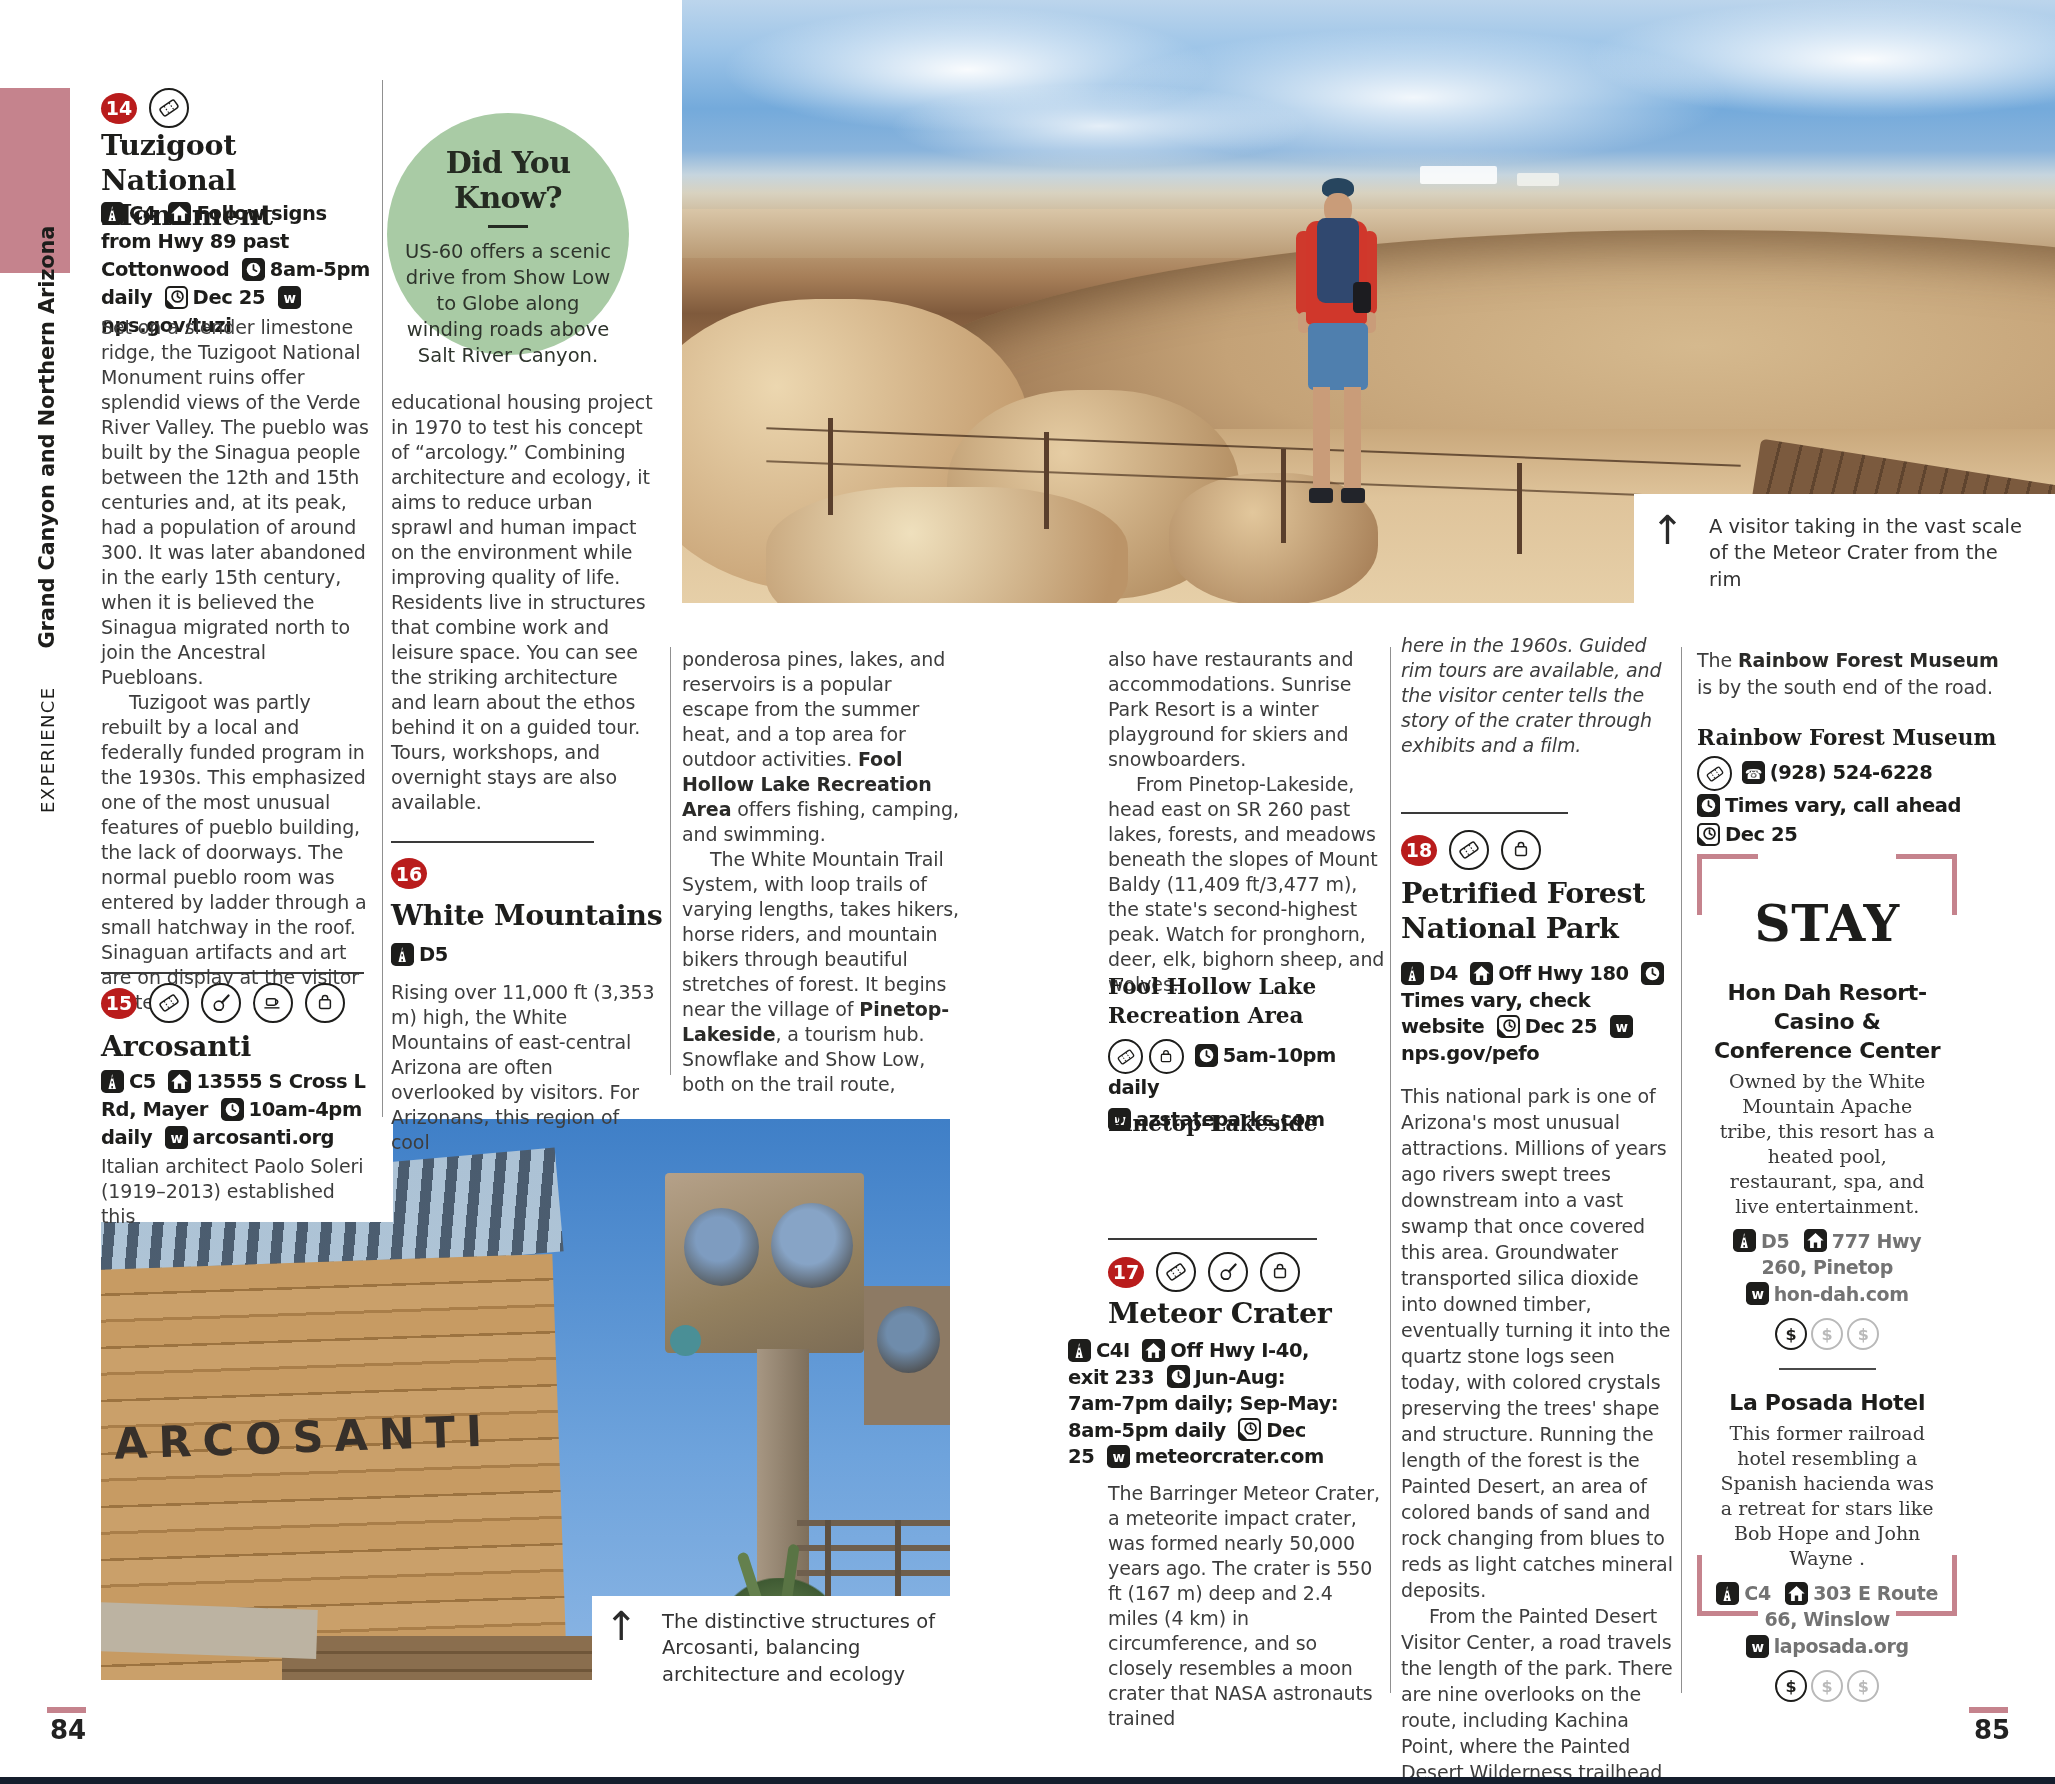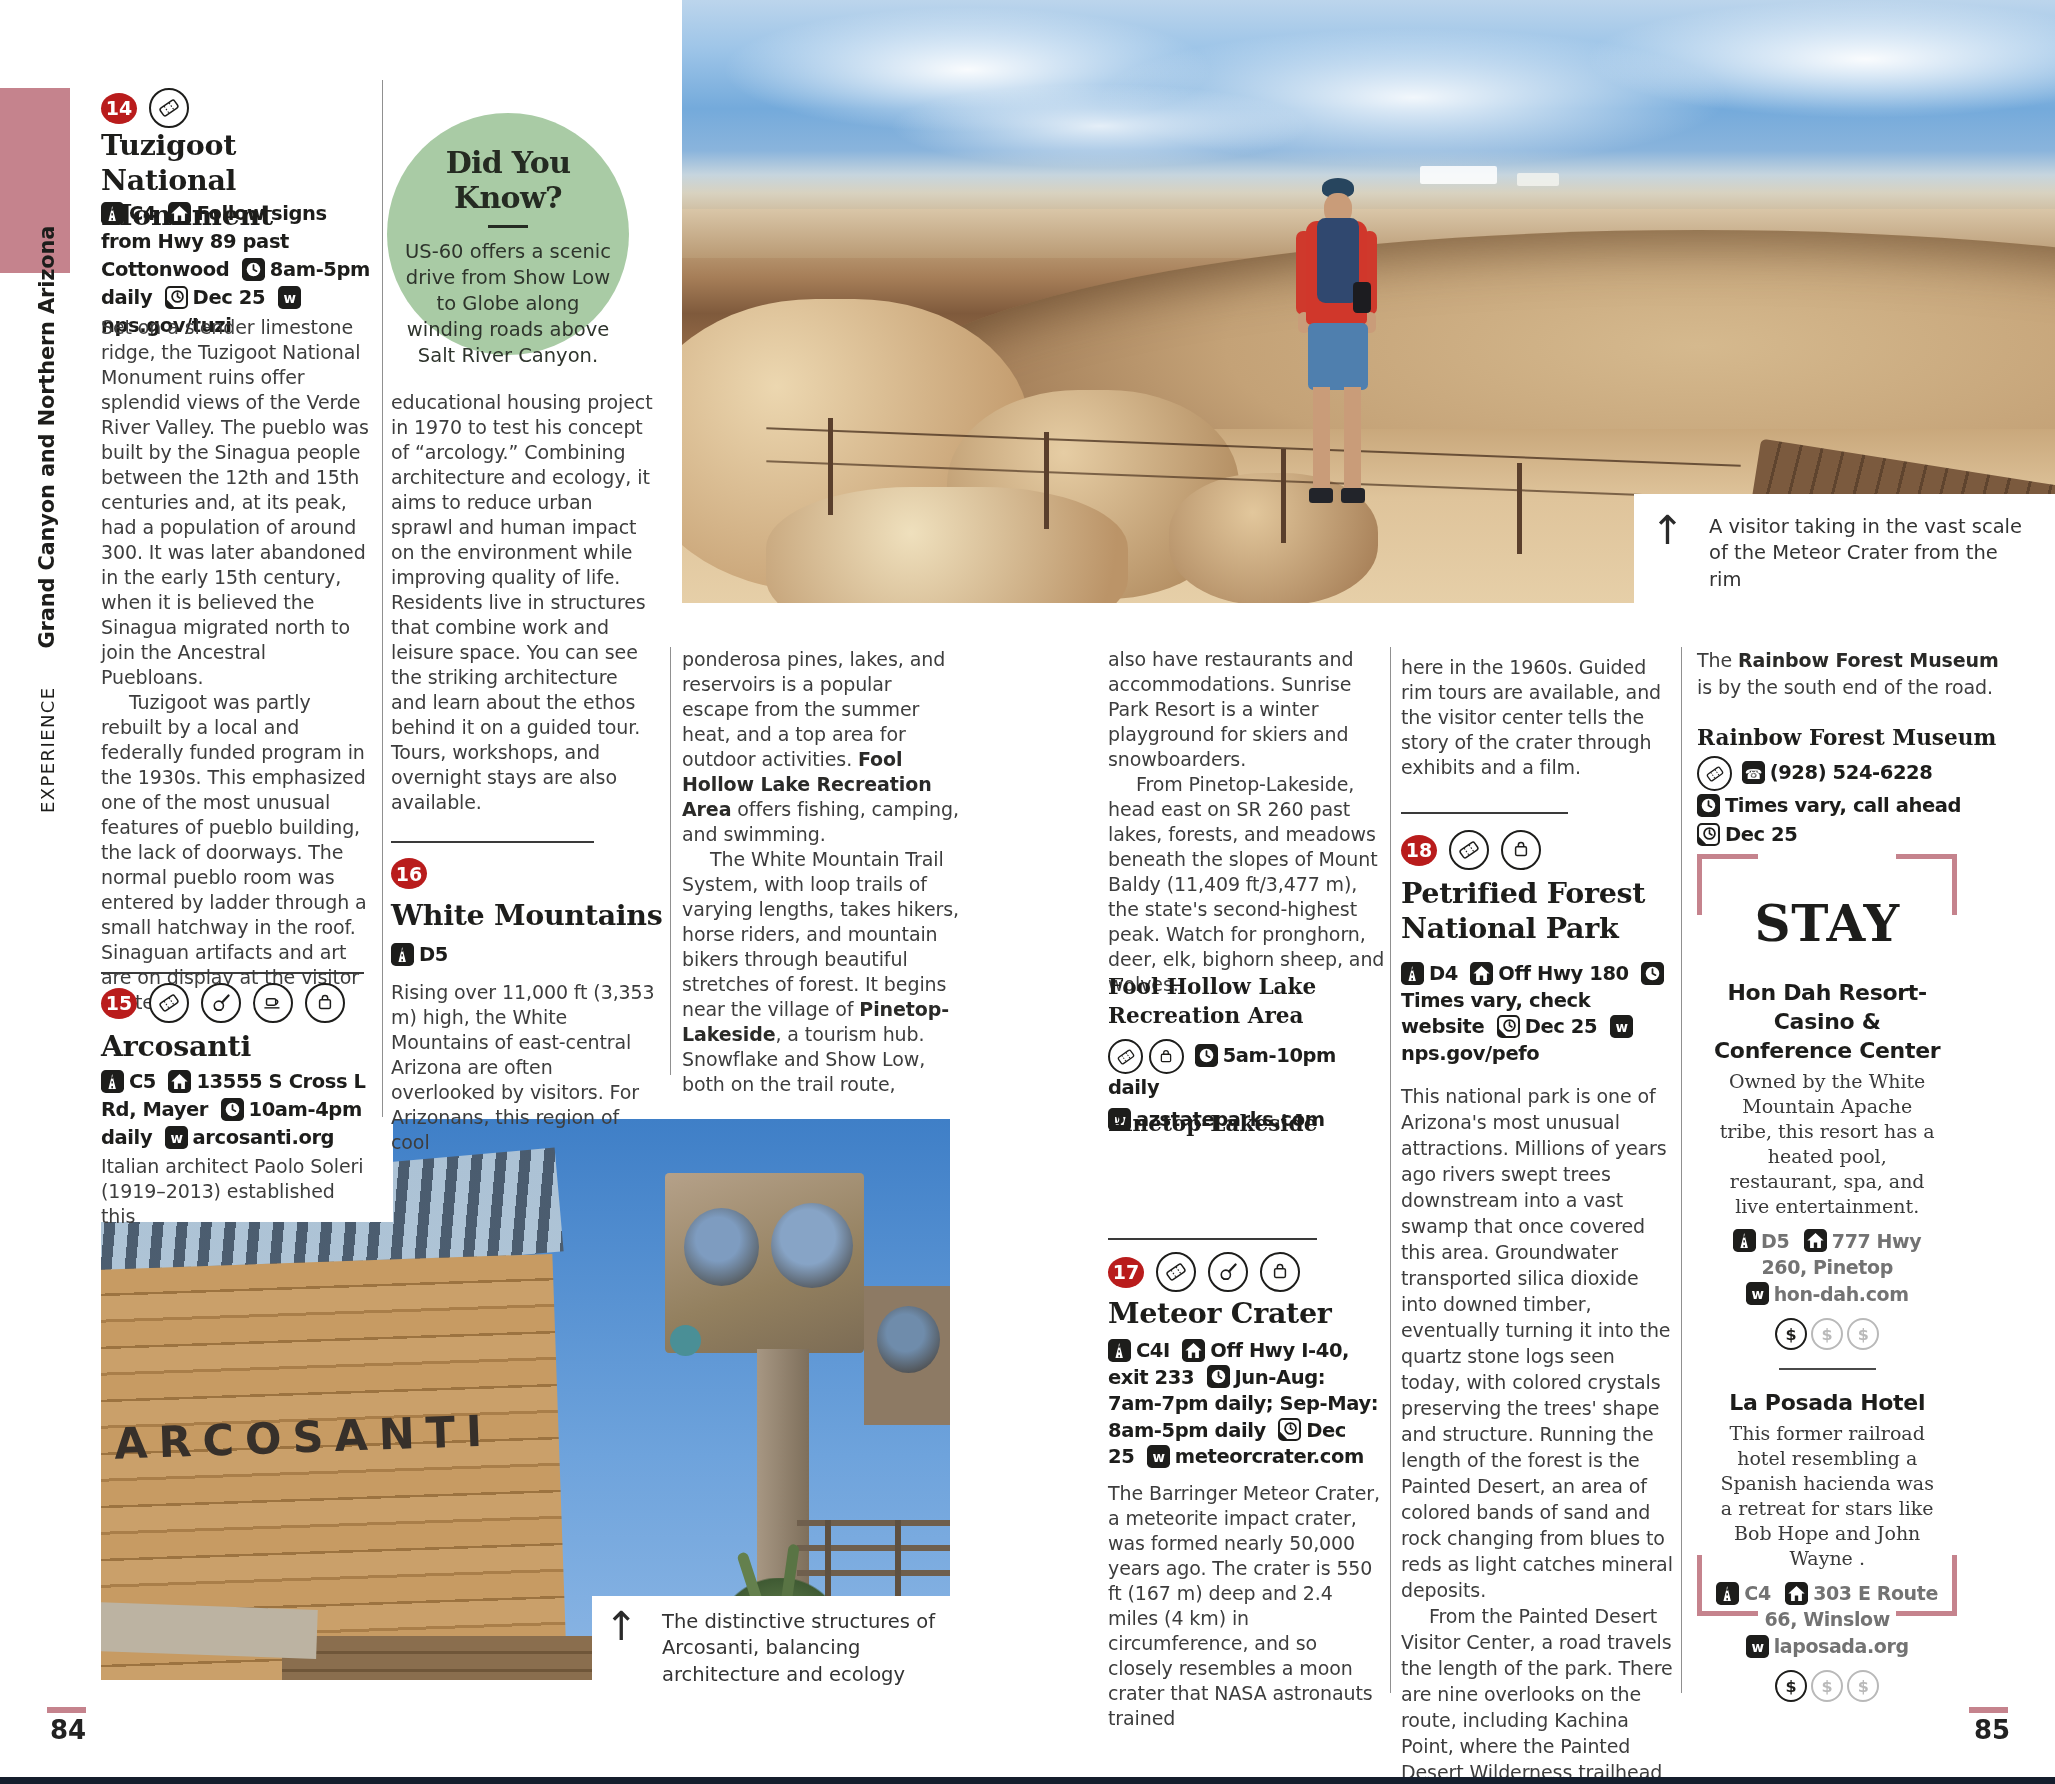--- a/index.html
+++ b/index.html
@@ -336,38 +336,38 @@
           <use href="#ic-hand"></use>
         </svg>
       </span>
     <span class="circ">
         <svg viewBox="0 0 40 40" width="28" height="28">
           <use href="#ic-bag"></use>
         </svg>
       </span>
   </div>
   <div class="abs entry-title" style="left:1108px;top:1296px;width:277px;">Meteor Crater</div>
-  <div class="abs info-line" style="left:1108px;top:1338px;width:277px;line-height:26.5px;">
+  <div class="abs info-line" style="left:1068px;top:1338px;width:277px;line-height:26.5px;">
     <span class="seg"><svg class="sq" viewBox="0 0 33 33" width="23" height="23">
           <use href="#ic-map"></use>
         </svg><span>C4I</span></span><span class="seg"><svg class="sq" viewBox="0 0 33 33" width="23" height="23">
           <use href="#ic-house"></use>
         </svg><span>Off Hwy I-40, exit 233</span></span><span class="seg"><svg class="sq" viewBox="0 0 33 33" width="23" height="23">
           <use href="#ic-clock"></use>
         </svg><span>Jun-Aug: 7am-7pm daily; Sep-May: 8am-5pm daily</span></span><span class="seg"><svg class="sq" viewBox="0 0 33 33" width="23" height="23">
           <use href="#ic-closed"></use>
         </svg><span>Dec 25</span></span><span class="seg"><svg class="sq" viewBox="0 0 33 33" width="23" height="23">
           <use href="#ic-web"></use>
         </svg><span>meteorcrater.com</span></span>
   </div>
   <div class="abs body-text" style="left:1108px;top:1481px;width:277px;">
     <p>The Barringer Meteor Crater, a meteorite impact crater, was formed nearly 50,000 years ago. The crater is 550 ft (167 m) deep and 2.4 miles (4 km) in circumference, and so closely resembles a moon crater that NASA astronauts trained</p>
   </div>
 
-  <div class="abs body-text" style="left:1401px;top:655px;width:276px;">
+  <div class="abs body-text" style="left:1401px;top:633px;width:276px;font-style:italic;">
     <p>here in the 1960s. Guided rim tours are available, and the visitor center tells the story of the crater through exhibits and a film.</p>
   </div>
   <div class="hrule" style="left:1401px;top:812px;width:167px;"></div>
   <div class="abs" style="left:1401px;top:830px;">
     <span class="num-badge">18</span>
     <span class="circ">
         <svg viewBox="0 0 40 40" width="28" height="28">
           <use href="#ic-ticket"></use>
         </svg>
       </span>

